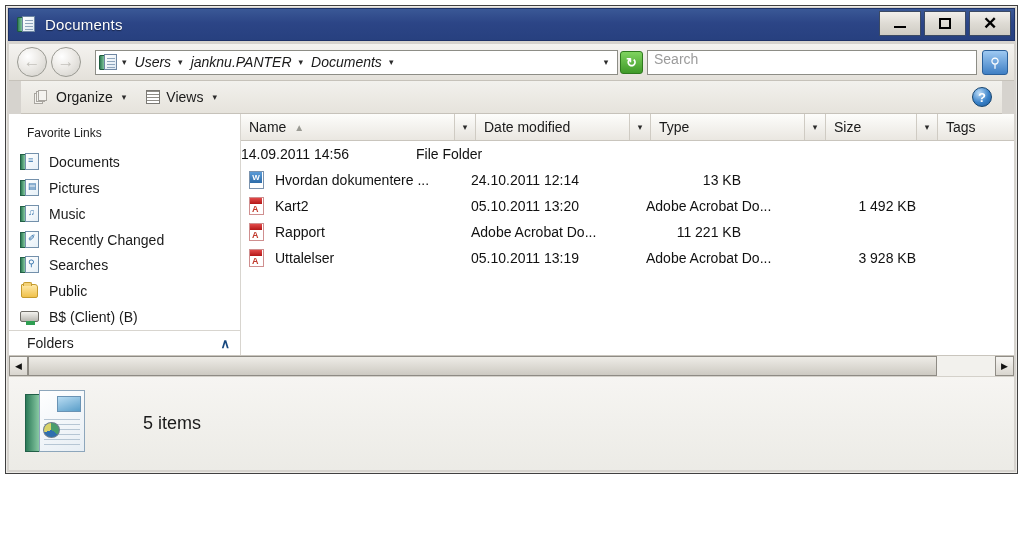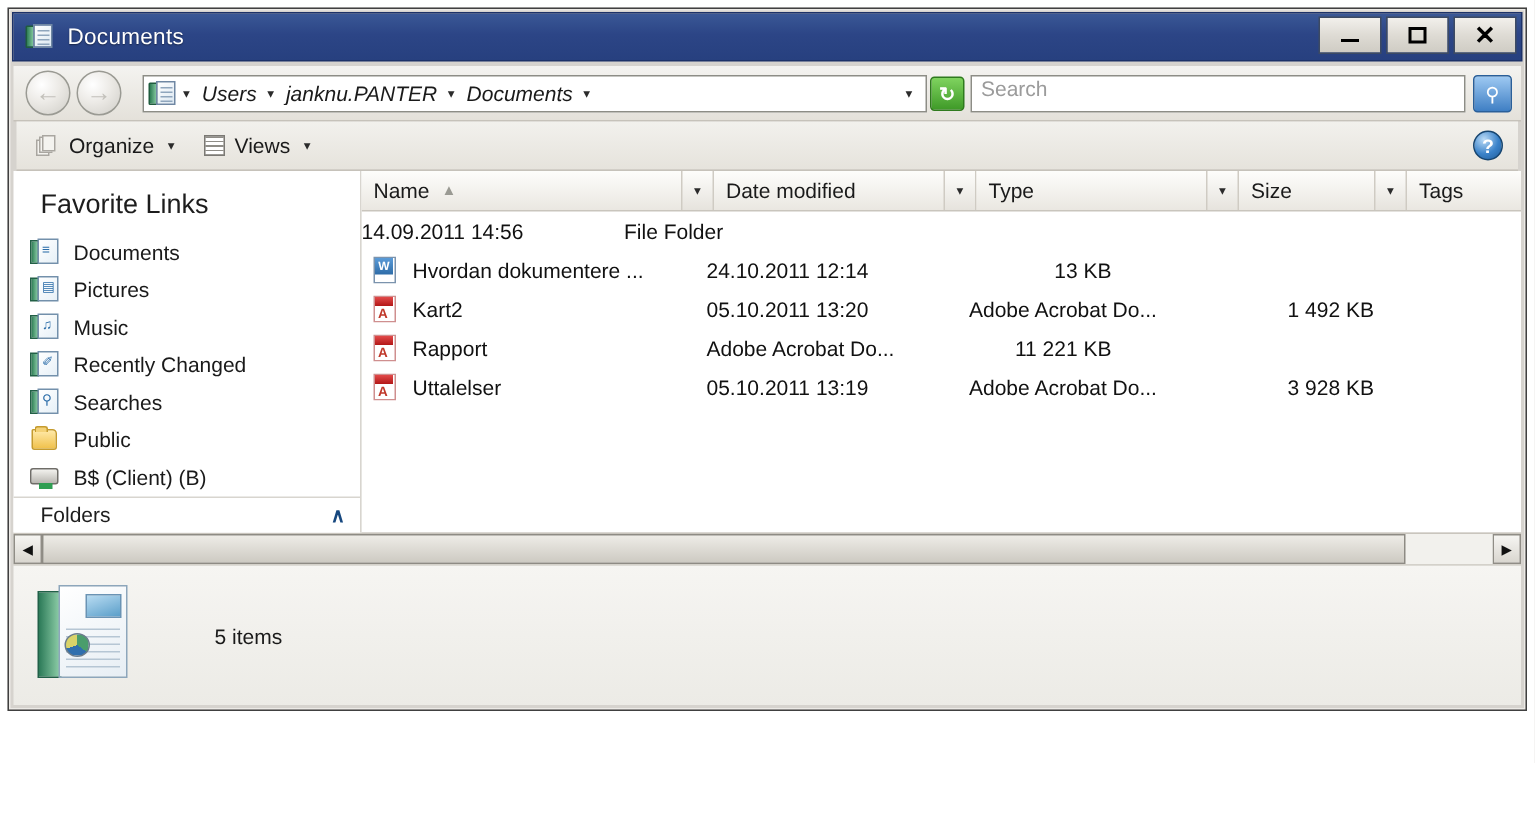--- a/index.html
+++ b/index.html
@@ -149,21 +149,21 @@
     background: linear-gradient(180deg,#9ec9f2,#3f7fc4);
     border: 1px solid #2a5f99;
     border-radius: 3px;
     display:flex; align-items:center; justify-content:center;
     color:#ffffff; font-size: 13px;
   }
 
   
   #toolbar {
     height: 33px; flex:none;
-    margin: 0 5px;
+    margin: 0 15px;
     background: linear-gradient(180deg,#f2f1ed,#e6e3dc);
     border-bottom: 1px solid #c6c2ba;
     display:flex; align-items:center;
     position: relative;
   }
   .tbitem {
     display:flex; align-items:center; height: 26px;
     padding: 0 7px; margin-left: 6px;
     font-size: 14px; color:#1a1a1a;
   }
@@ -196,21 +196,21 @@
   #bodyrow { flex: 1 1 auto; display: flex; margin: 0 3px; min-height: 0; }
 
   #sidebar {
     width: 232px; flex:none;
     background: #ffffff;
     border-right: 1px solid #d8d5cf;
     display:flex; flex-direction:column;
     position: relative;
   }
   #fav-title {
-    font-size: 18px; color:#1d1d1d;
+    font-size: 12px; color:#1d1d1d;
     padding: 12px 0 9px 18px;
   }
   .sbitem {
     display:flex; align-items:center;
     height: 27px; padding-left: 11px;
     font-size: 14px; color:#1a1a1a;
   }
   .sbicon { width:20px;height:18px;position:relative;margin-right:9px;flex:none;}
   
   .gf .spine{position:absolute;left:0;top:1px;width:6px;height:16px;
@@ -312,21 +312,21 @@
   #status-icon .sspine{position:absolute;left:2px;top:6px;width:16px;height:58px;
     background:linear-gradient(90deg,#2c7a58,#8fcfa9);border:1px solid #216048;}
   #status-icon .spg{position:absolute;left:16px;top:2px;width:46px;height:62px;
     background:linear-gradient(150deg,#ffffff,#e7eef4);border:1px solid #8da6bb;}
   #status-icon .spg:after{content:"";position:absolute;left:4px;top:28px;width:36px;height:1px;
     background:#b6c6d4;box-shadow:0 5px 0 #b6c6d4,0 10px 0 #b6c6d4,0 15px 0 #b6c6d4,0 20px 0 #b6c6d4,0 25px 0 #b6c6d4;}
   #status-icon .thumb1{position:absolute;left:34px;top:8px;width:24px;height:16px;
     background:linear-gradient(160deg,#b9dcf2,#5a9ec9);border:1px solid #6a93b4;}
   #status-icon .thumb2{position:absolute;left:20px;top:34px;width:17px;height:16px;border-radius:50%;
     background:conic-gradient(#4a9d6c 0 35%,#2f6fae 35% 70%,#d9d36a 70% 100%);border:1px solid #6a7c8c;}
-  #status-text { font-size: 14px; color:#1a1a1a; margin-left: 52px; }
+  #status-text { font-size: 18px; color:#1a1a1a; margin-left: 52px; }
 </style>
 </head>
 <body>
 
 <div id="window">
 
   <div id="titlebar">
     <span class="tb-icon docfolder">
       <span class="spine"></span>
         <span class="page"></span>

